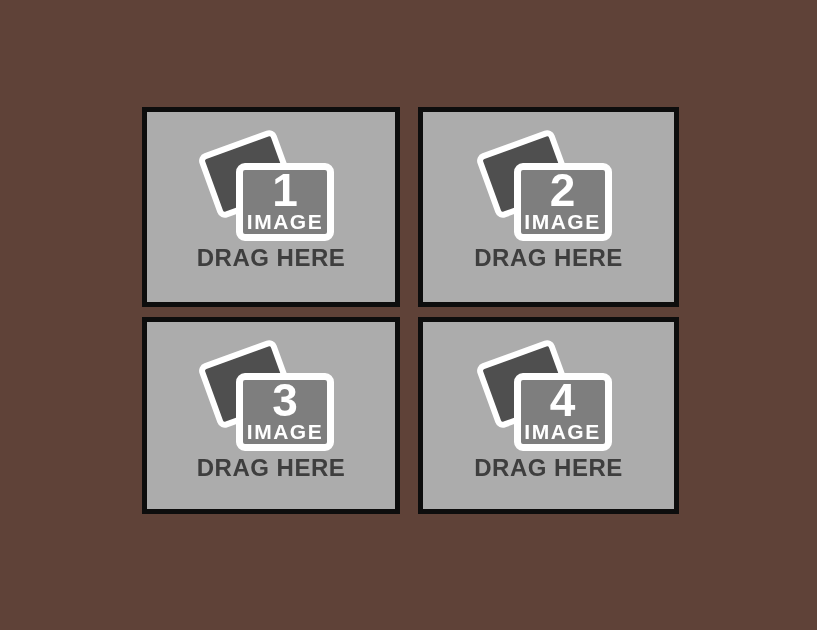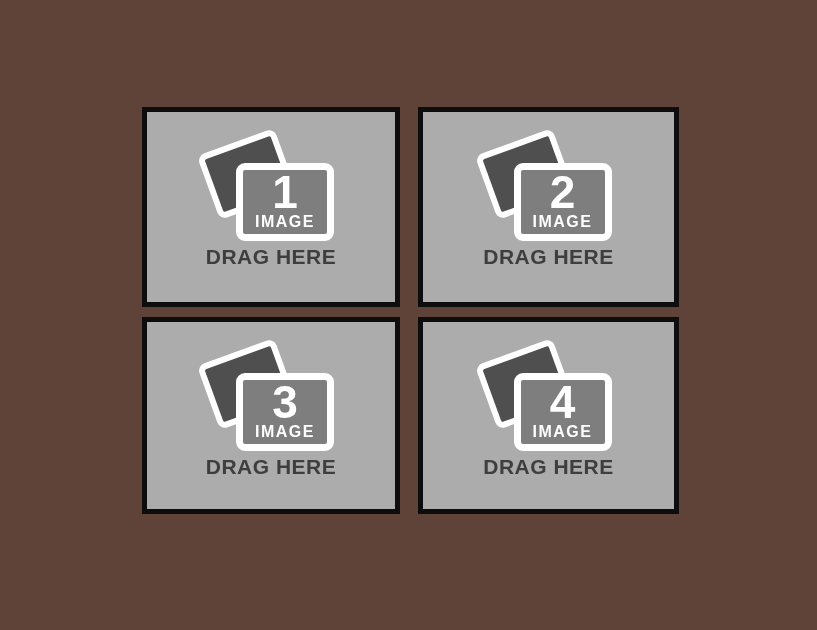--- a/index.html
+++ b/index.html
@@ -65,30 +65,30 @@
   .photo-number {
     color: var(--frame, #ffffff);
     font-weight: bold;
     font-size: 46px;
     line-height: 0.82;
     letter-spacing: 0;
   }
   .image-label {
     color: var(--frame, #ffffff);
     font-weight: bold;
-    font-size: 16px;
+    font-size: 21px;
     line-height: 1;
     letter-spacing: 1.5px;
     margin-top: 2px;
   }
   .drag-label {
     margin-top: 2px;
     color: var(--label-text, #3e3e3e);
     font-weight: bold;
-    font-size: 21px;
+    font-size: 24px;
     line-height: 1.1;
     letter-spacing: 0.5px;
   }
 </style>
 </head>
 <body style="--bg: #5f4238; --panel: #acacac; --panel-border: #0d0d0d; --frame: #ffffff; --photo-dark: #4f4f4f; --photo-mid: #7e7e7e; --label-text: #3e3e3e;">
 
 <div class="dropzone dz1">
   <div class="stack">
     <div class="back-photo"></div>

